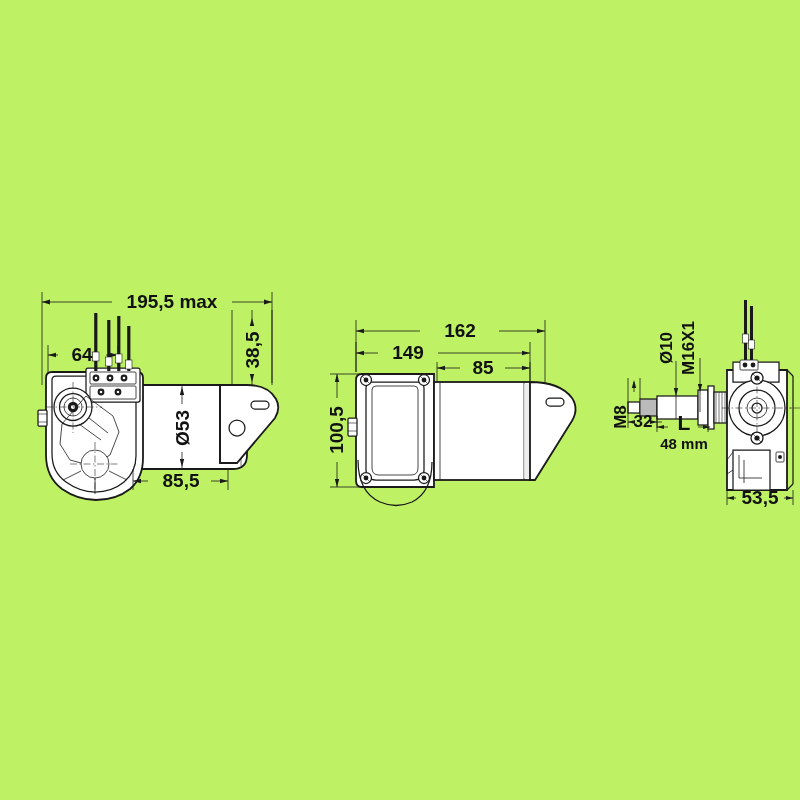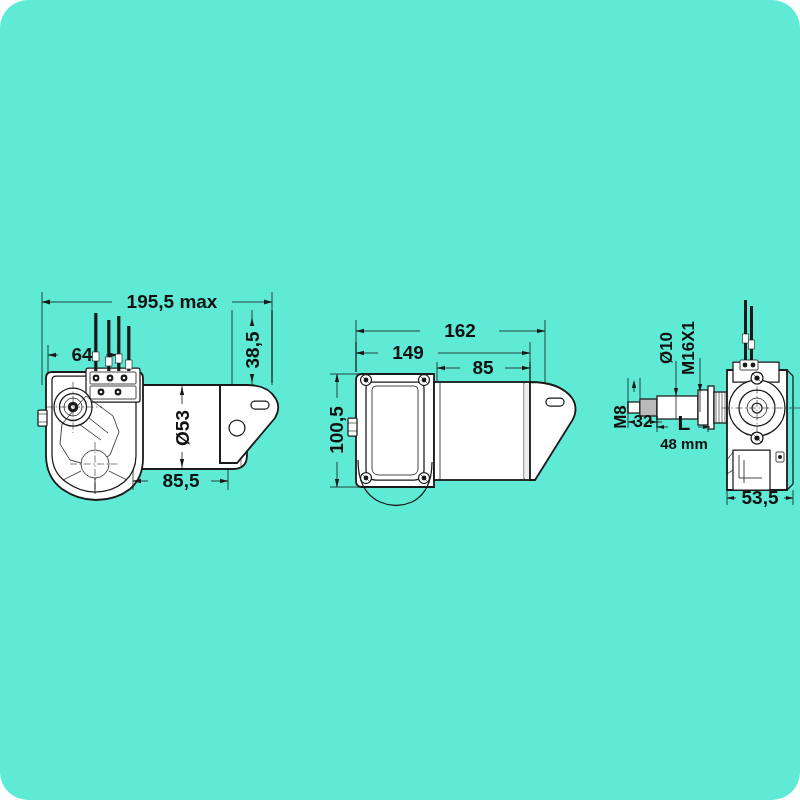--- a/index.html
+++ b/index.html
@@ -2,21 +2,21 @@
 <html><head>
 <meta charset="utf-8">
 <title>Wiper Motor Technical Drawing</title>
 <style>
   html,body{margin:0;padding:0;background:#ffffff;}
   body{
     width:800px;height:800px;overflow:hidden;
     font-family:"Liberation Sans","DejaVu Sans",sans-serif;
     background:#ffffff;color:#1a1a1a;
   }
-  #sheet{position:relative;width:800px;height:800px;background:#5eead4;border-radius:28px;}
+  #sheet{position:relative;width:800px;height:800px;background:#bef264;}
   #drawing{position:absolute;left:0;top:0;width:800px;height:800px;}
   .dimtext{
     font-family:"Liberation Sans","DejaVu Sans",sans-serif;
     font-weight:bold;
     fill:#111111;
     dominant-baseline:middle;
   }
   .ln{fill:none;stroke:#1a1a1a;}
   .thick{stroke-width:1.8;}
   .med{stroke-width:1.25;}

